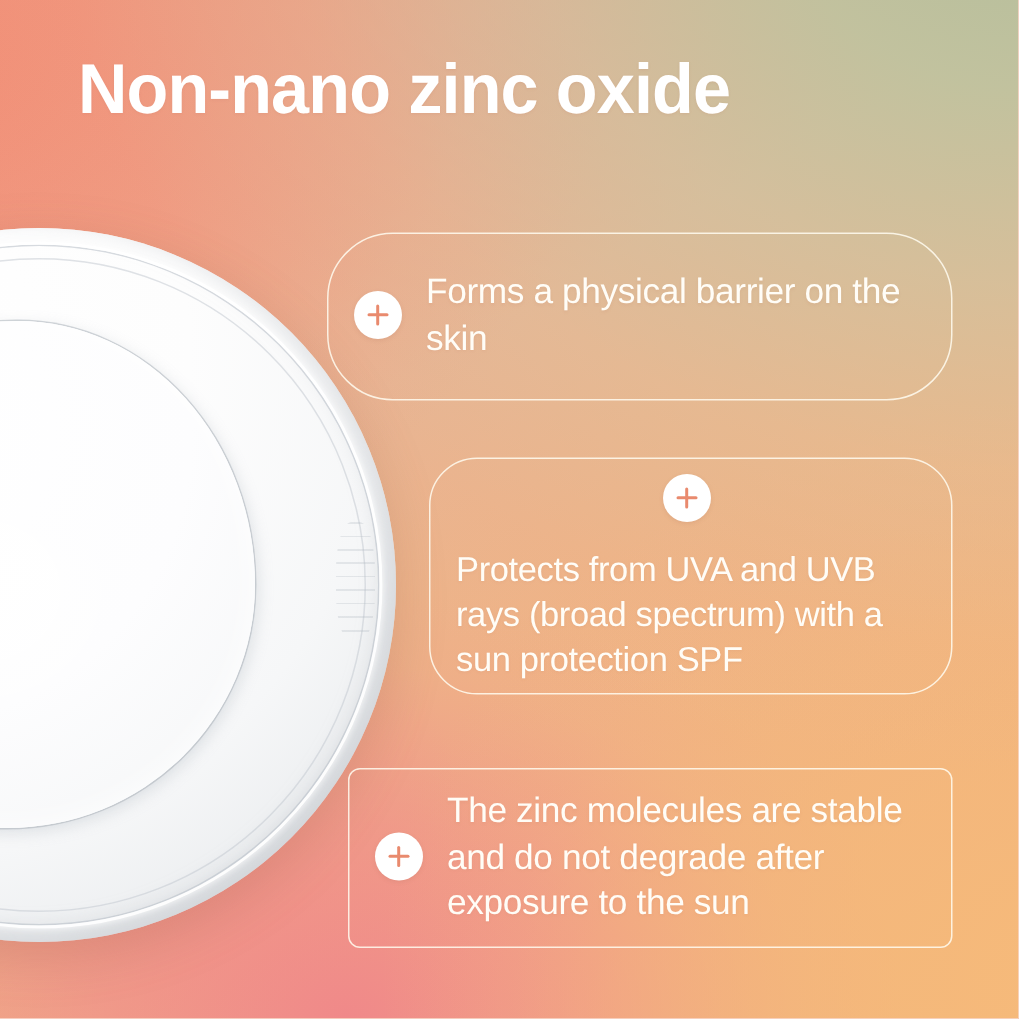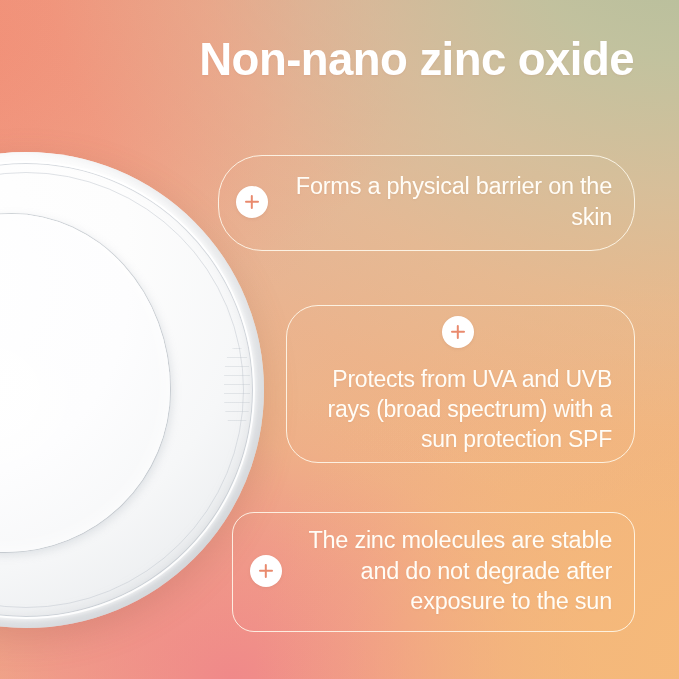--- a/index.html
+++ b/index.html
@@ -10,21 +10,20 @@
   body {
     font-family: "Liberation Sans", sans-serif;
   }
 
   #poster {
     position: relative;
     width: 679px;
     height: 679px;
     overflow: hidden;
     background: #EDA68D;
-    text-align: right;
   }
 
   
   .bg-layer {
     position: absolute;
     inset: 0;
     pointer-events: none;
   }
   
   .bg-base {
@@ -200,37 +199,37 @@
     box-sizing: border-box;
     border: 1.4px solid rgba(255,252,240,0.86);
     border-radius: 40px;
     padding: 10px 22px 12px 17px;
     background: transparent;
   }
   .card-1 {
     left: 218px;
     top: 155px;
     width: 417px;
-    height: 96px;
+    height: 112px;
     border-radius: 44px;
   }
   .card-2 {
     left: 286px;
     top: 305px;
     width: 349px;
     height: 158px;
     border-radius: 32px;
     flex-direction: column;
   }
   .card-3 {
     left: 232px;
     top: 512px;
     width: 403px;
     height: 120px;
-    border-radius: 22px;
+    border-radius: 8px;
   }
 
   .plus-badge {
     flex: 0 0 auto;
     width: 32px;
     height: 32px;
     border-radius: 50%;
     background: #ffffff;
     position: relative;
     box-shadow: 0 1px 3px rgba(170,110,90,0.18);

